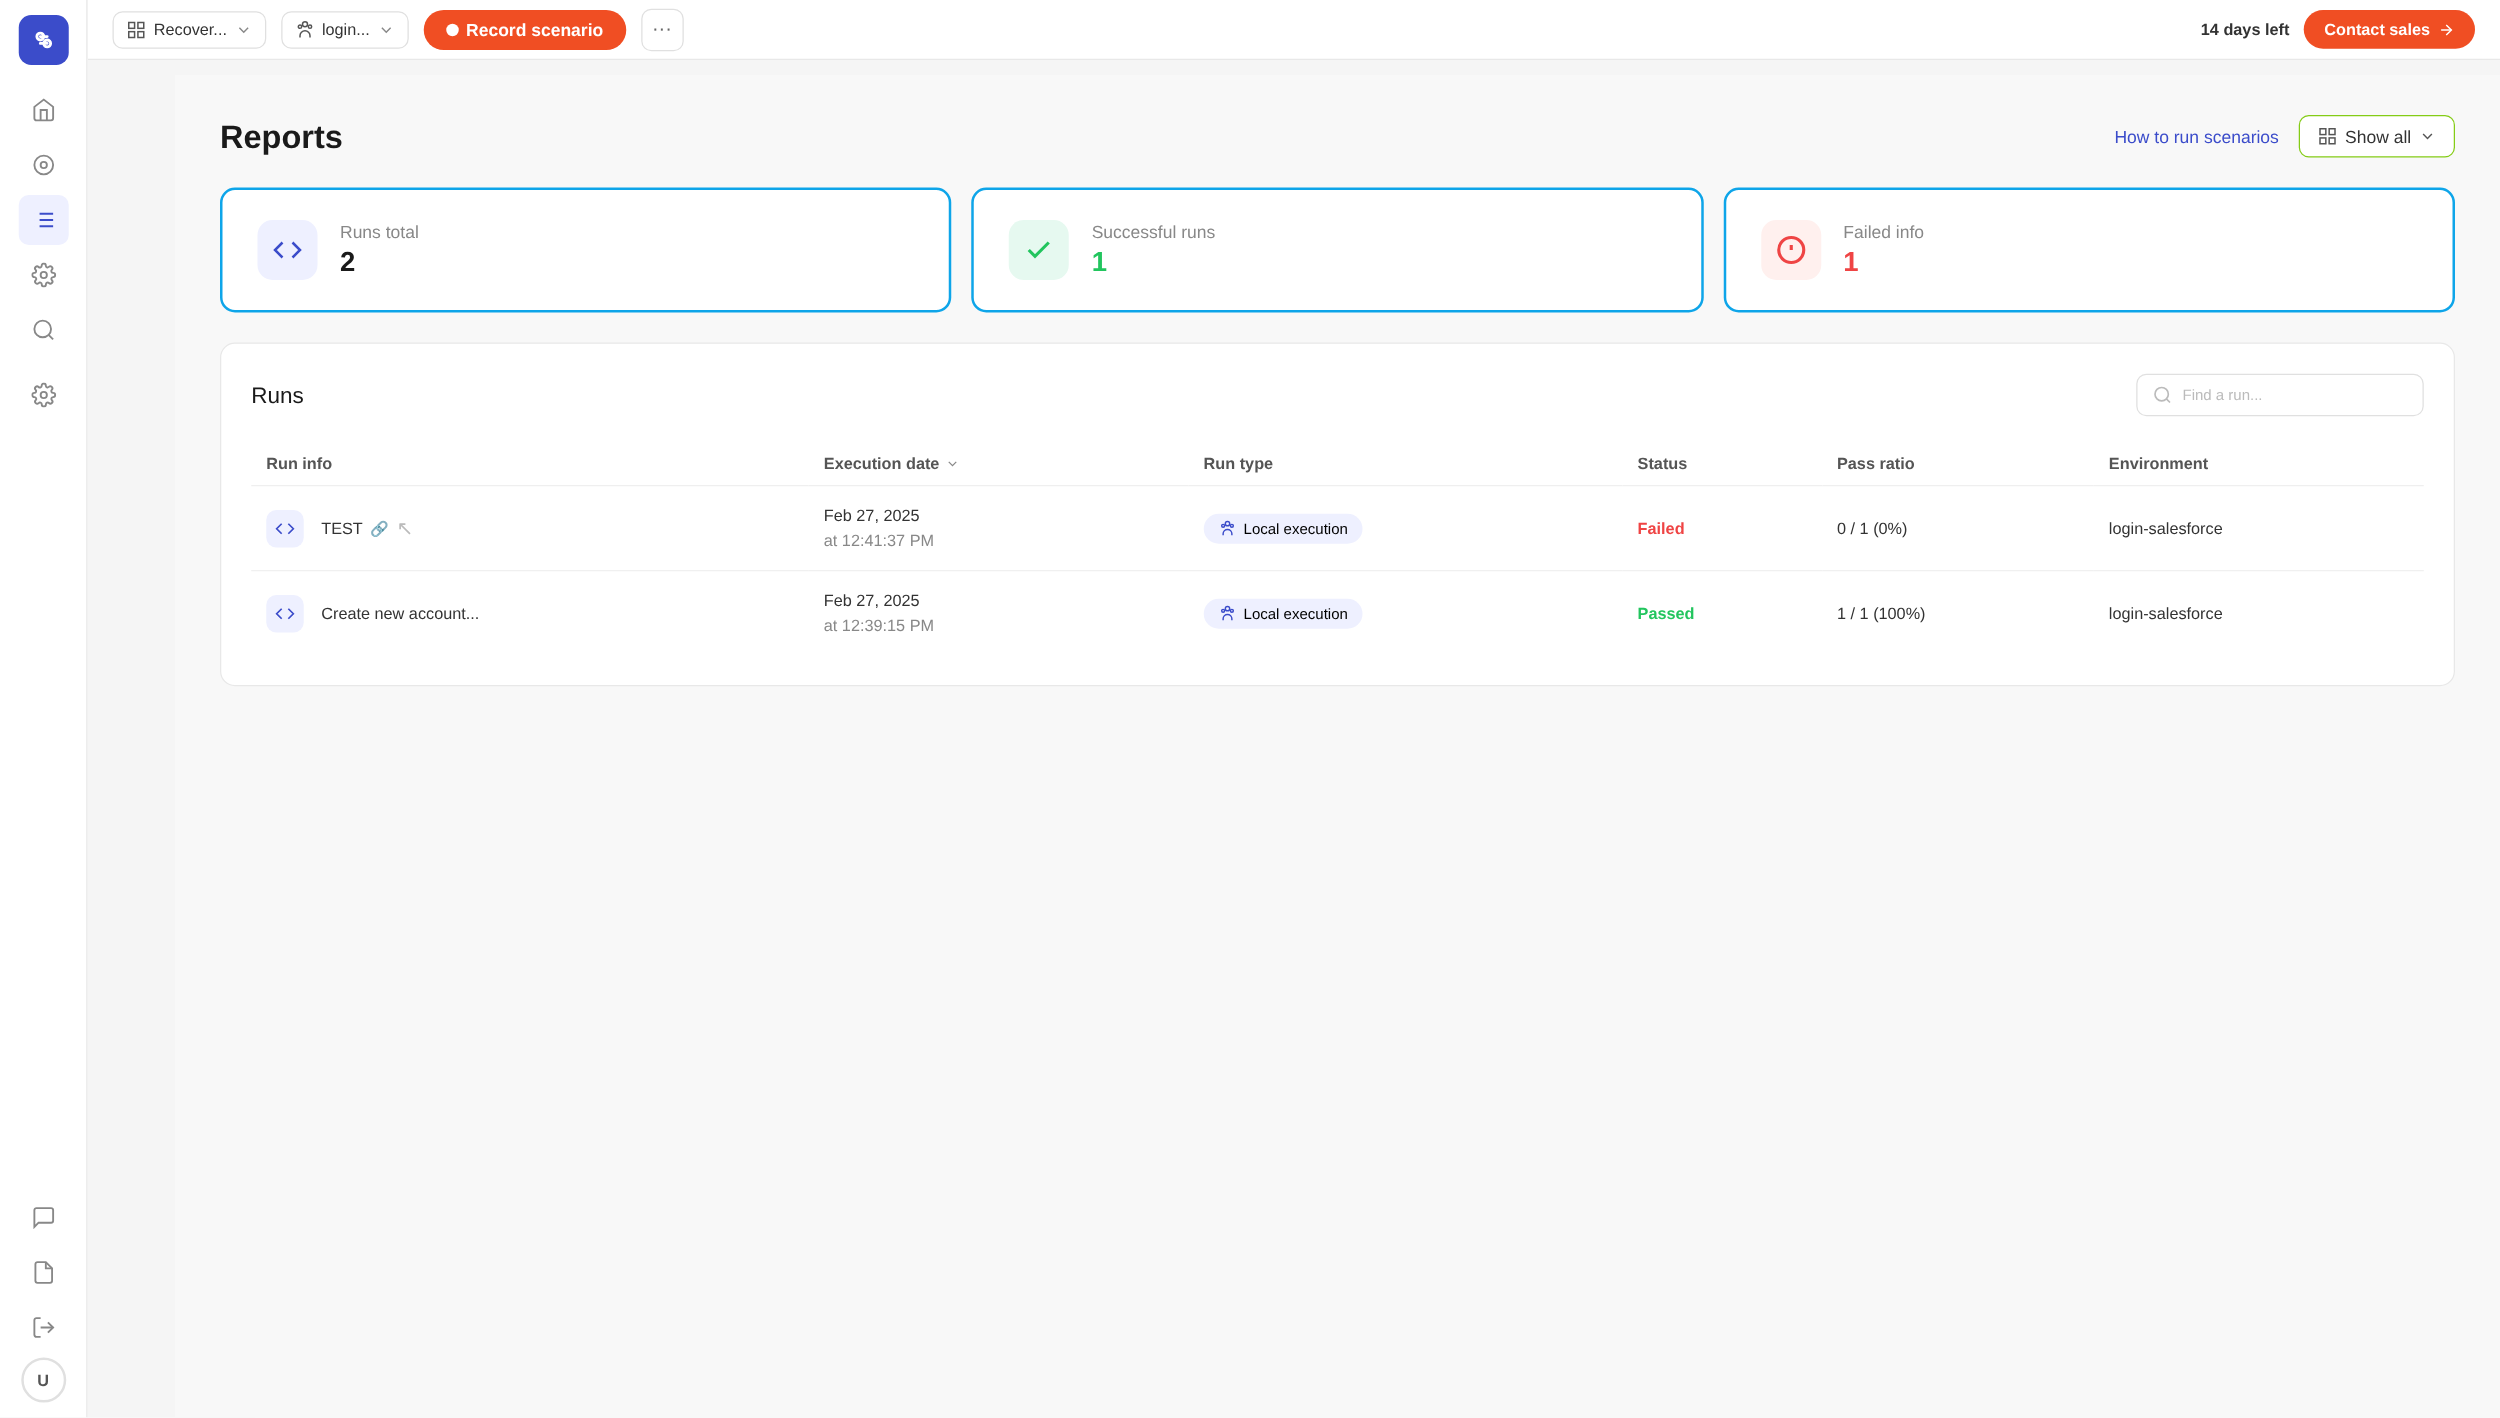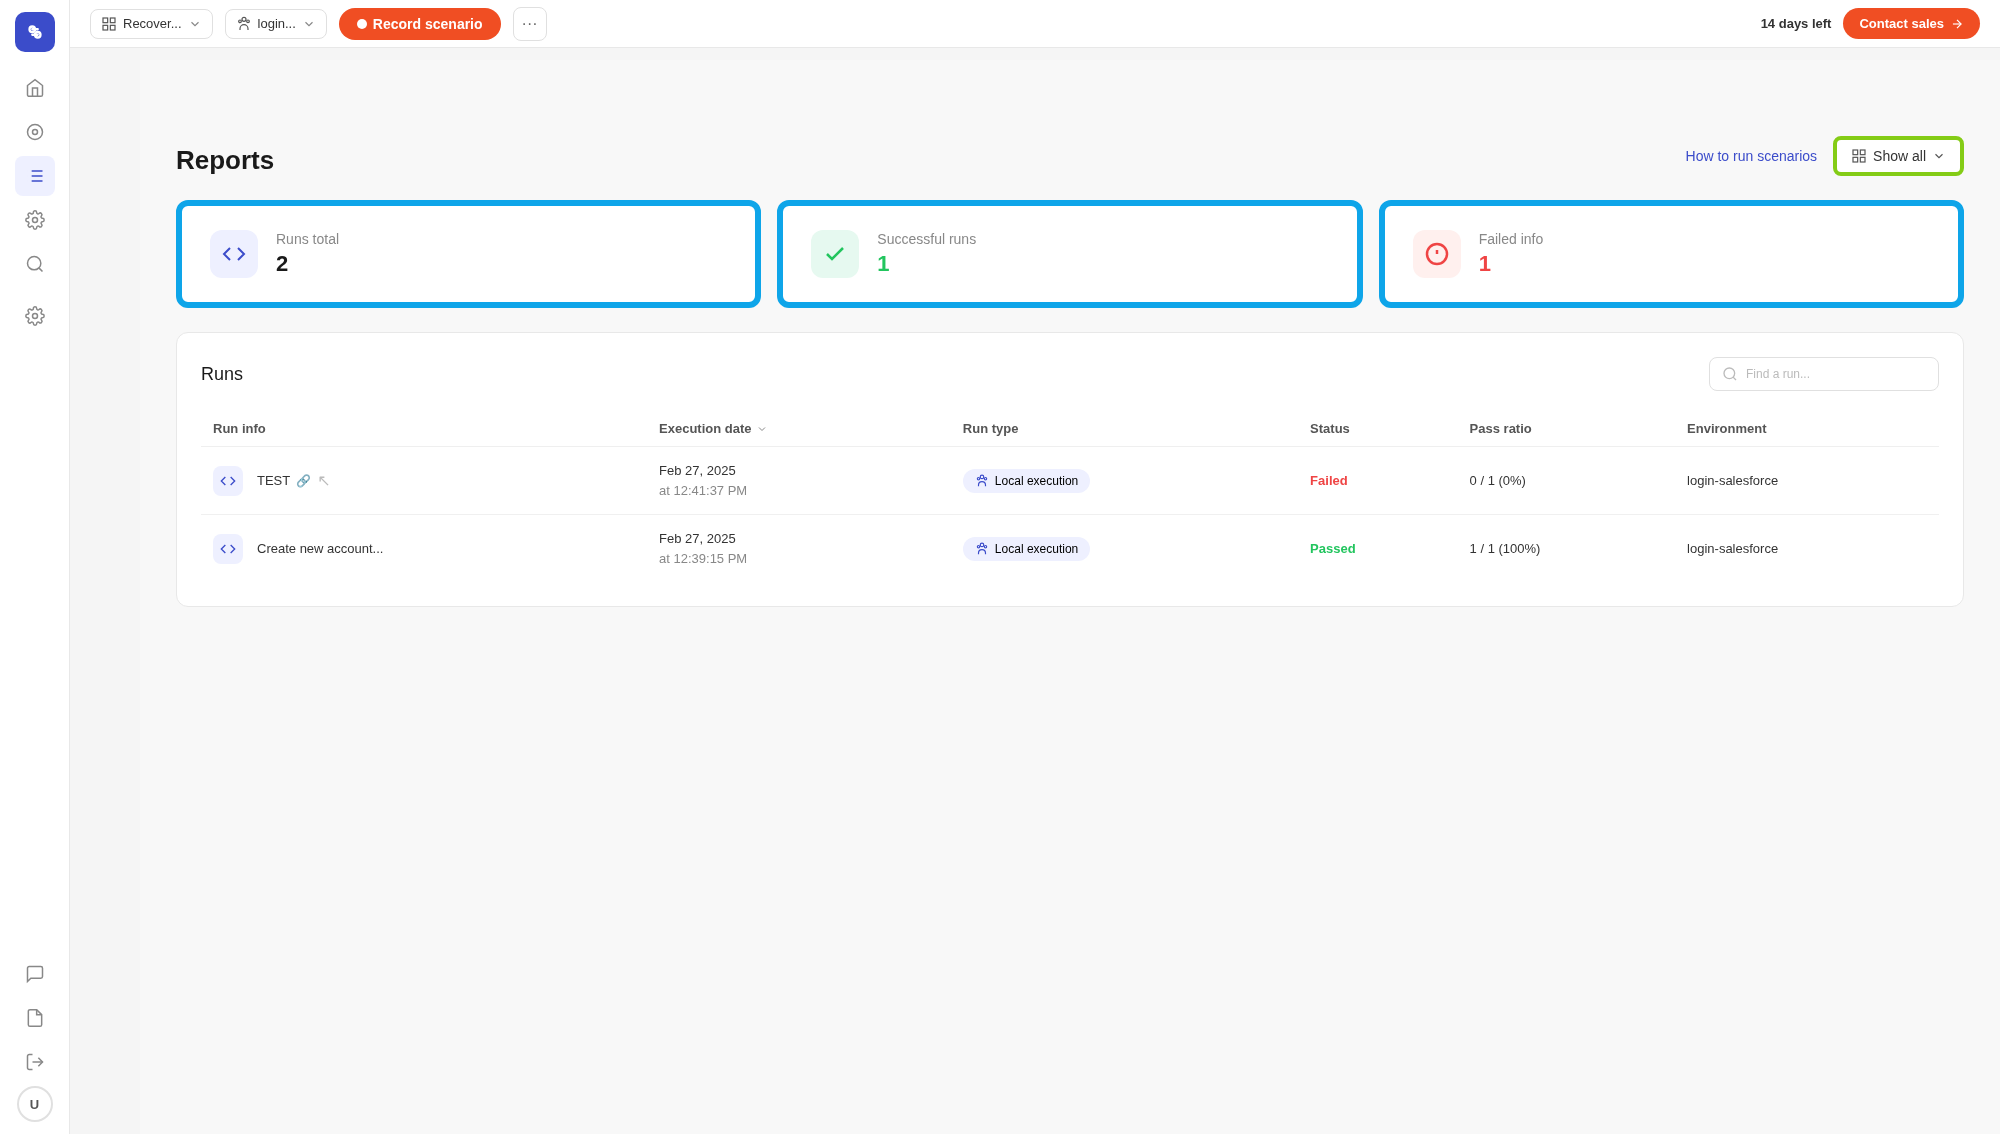--- a/index.html
+++ b/index.html
@@ -97,46 +97,45 @@
       margin-top: 60px;
       margin-left: 70px;
       flex: 1;
       padding: 32px 36px;
       overflow-y: auto;
       background: #f8f8f8;
     }
 
     
     .reports-header {
-      display: flex; align-items: flex-end; justify-content: space-between;
+      display: flex; align-items: center; justify-content: space-between;
       margin-bottom: 24px;
-      margin-top: 44px;
     }
     .reports-title { font-size: 26px; font-weight: 700; color: #1a1a1a; }
     .reports-header-right {
       display: flex; align-items: center; gap: 16px;
     }
     .how-to-link { font-size: 14px; color: #3B4CCA; cursor: pointer; text-decoration: none; }
     .show-all-btn {
       display: flex; align-items: center; gap: 6px;
-      border: 4px solid #84cc16; border-radius: 8px;
+      border: 1px solid #84cc16; border-radius: 8px;
       padding: 8px 14px; cursor: pointer; background: #fff;
       font-size: 14px; color: #333;
     }
 
     
     .stats-row {
       display: grid; grid-template-columns: 1fr 1fr 1fr;
       gap: 16px;
       margin-bottom: 24px;
     }
     .stat-card {
       background: #fff;
       border-radius: 12px;
-      border: 6px solid #0ea5e9;
+      border: 2px solid #0ea5e9;
       padding: 24px 28px;
       display: flex; align-items: center; gap: 18px;
     }
     .stat-icon {
       width: 48px; height: 48px; border-radius: 12px;
       display: flex; align-items: center; justify-content: center;
       flex-shrink: 0;
     }
     .stat-icon.blue { background: #EEF0FF; }
     .stat-icon.green { background: #E6F9F0; }

